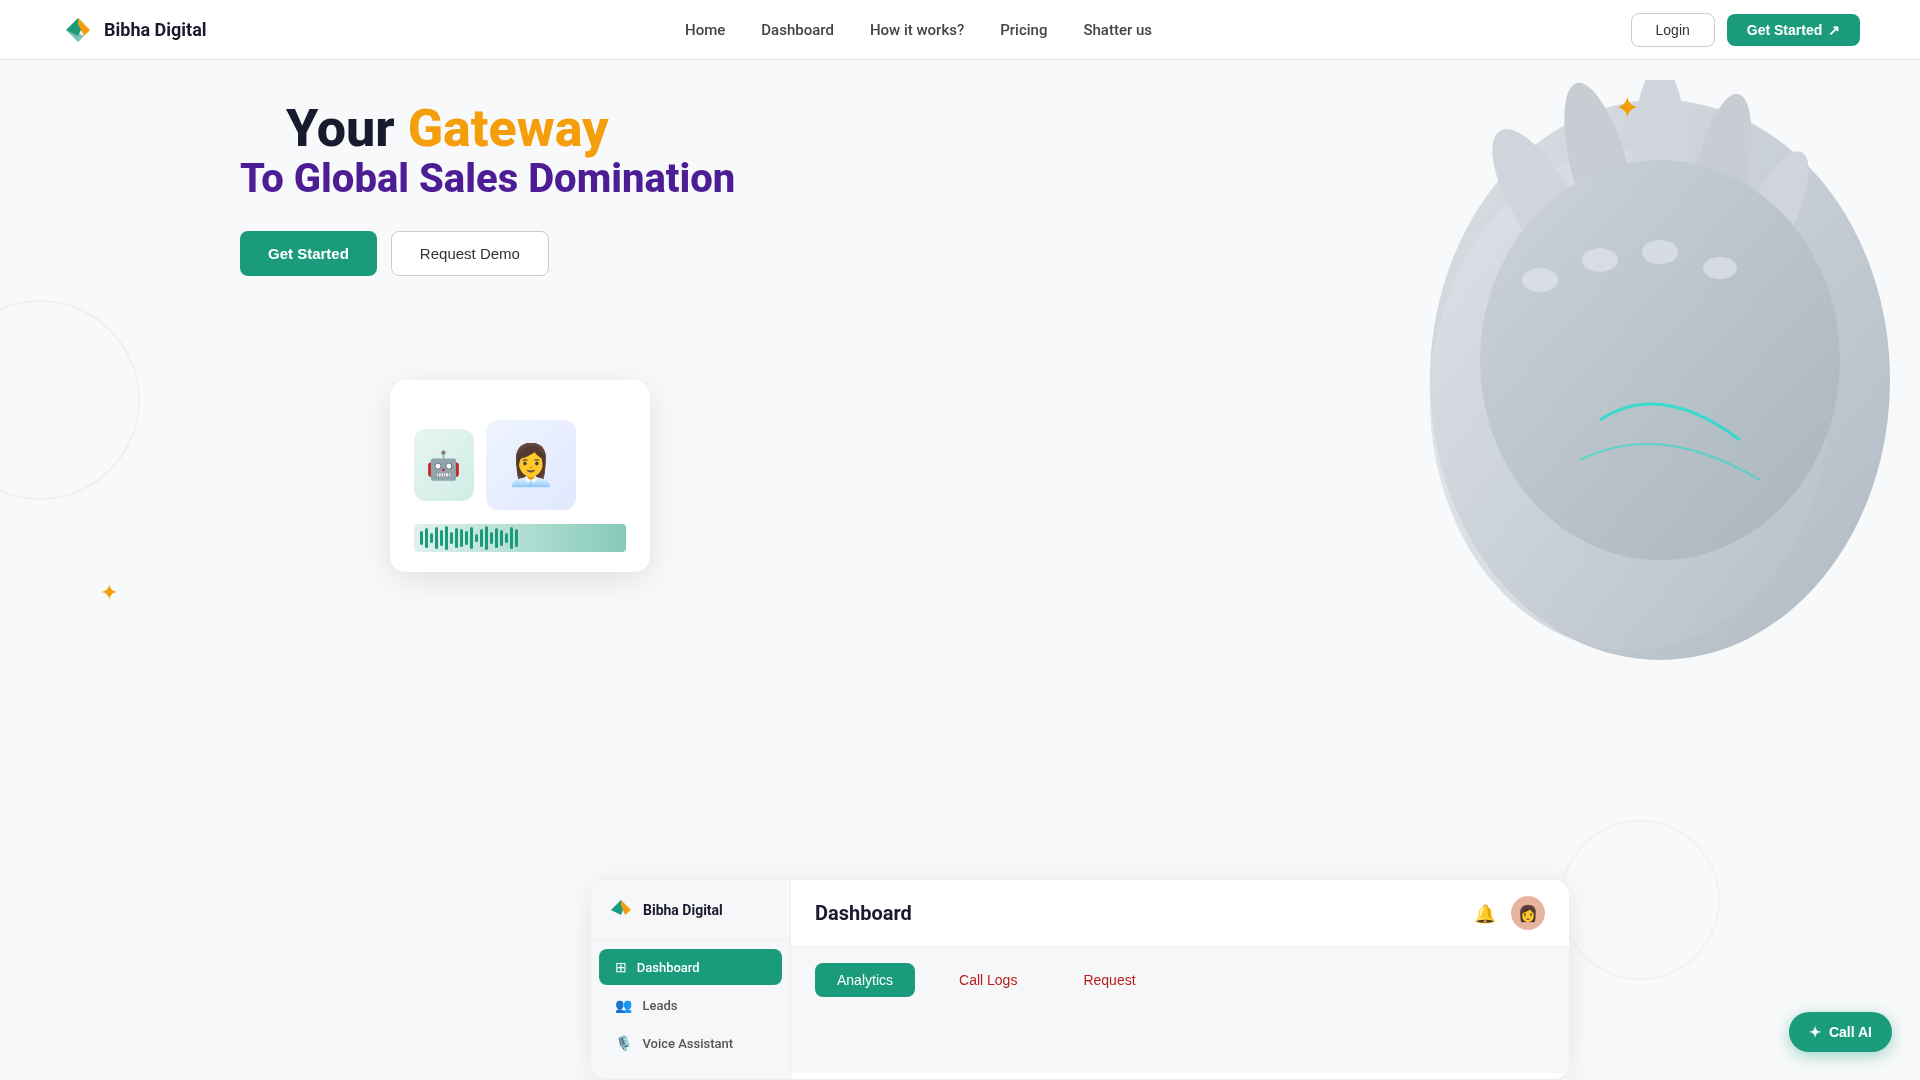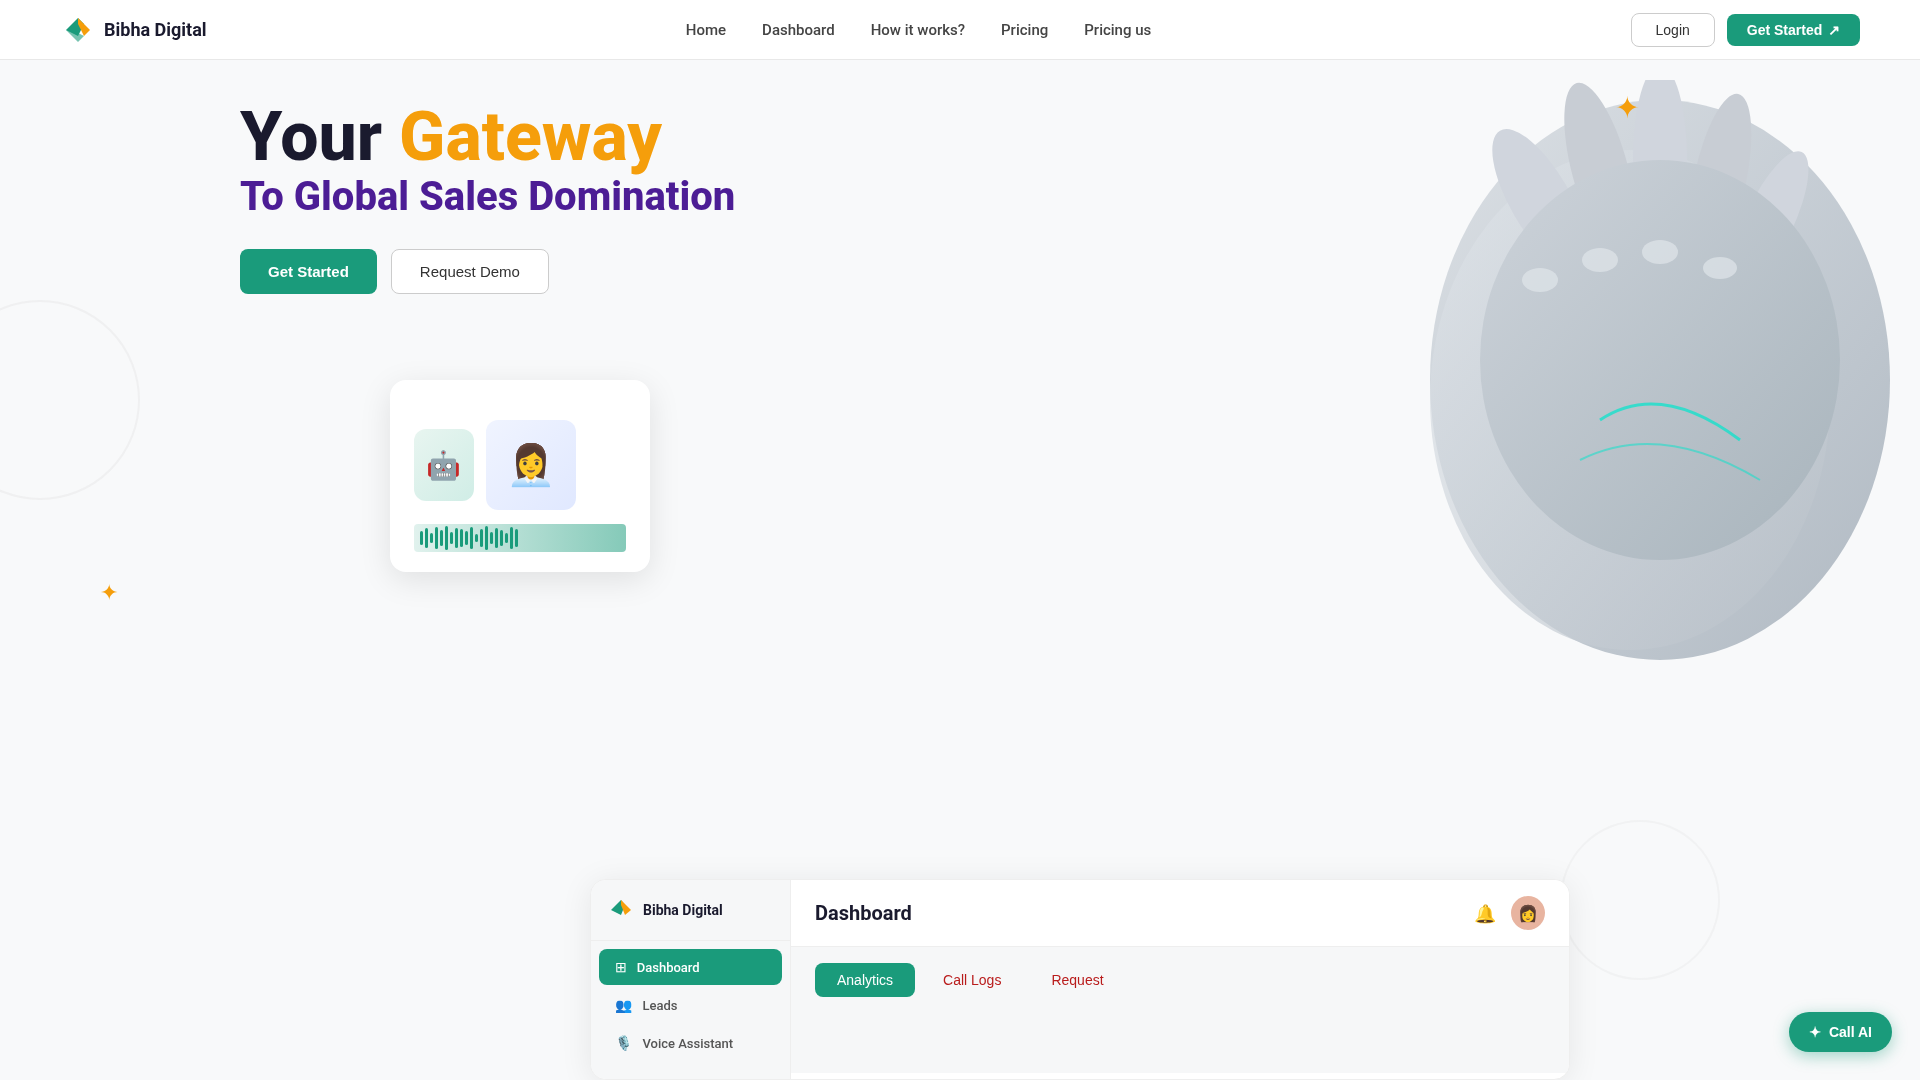--- a/index.html
+++ b/index.html
@@ -27,21 +27,21 @@
       border-radius: 8px; font-size: 14px; font-weight: 600; cursor: pointer;
       display: flex; align-items: center; gap: 6px;
     }
 
     
     .hero {
       min-height: 100vh; display: flex; align-items: flex-start; padding-top: 100px;
       position: relative; overflow: hidden; background: #f8f9fa;
     }
     .hero-content { margin-left: 240px; z-index: 2; max-width: 560px; }
-    .hero-title { font-size: 68px; font-weight: 800; color: #1a1a2e; line-height: 1.1; }
+    .hero-title { font-size: 52px; font-weight: 800; color: #1a1a2e; line-height: 1.1; margin-left: 46px; }
     .hero-title-accent { color: #f59e0b; }
     .hero-subtitle { font-size: 40px; font-weight: 800; color: #4c1d95; line-height: 1.1; }
     .hero-desc { font-size: 15px; color: #666; margin-top: 18px; line-height: 1.6; max-width: 420px; }
     .hero-buttons { display: flex; gap: 14px; margin-top: 30px; }
     .btn-hero-primary {
       padding: 13px 28px; background: #1a9b7b; color: #fff; border: none;
       border-radius: 8px; font-size: 15px; font-weight: 600; cursor: pointer;
     }
     .btn-hero-secondary {
       padding: 13px 28px; background: #fff; color: #333; border: 1.5px solid #ccc;
@@ -106,21 +106,21 @@
     .sidebar-item-icon { font-size: 14px; }
     .dashboard-main { flex: 1; }
     .dashboard-header {
       display: flex; align-items: center; justify-content: space-between;
       padding: 16px 24px; border-bottom: 1px solid #eee; background: #fff;
     }
     .dashboard-title { font-size: 20px; font-weight: 700; color: #1a1a2e; }
     .dashboard-header-actions { display: flex; align-items: center; gap: 14px; }
     .bell-icon { font-size: 18px; color: #888; cursor: pointer; }
     .avatar { width: 34px; height: 34px; border-radius: 50%; background: #e8b4a0; display: flex; align-items: center; justify-content: center; font-size: 16px; cursor: pointer; overflow: hidden; }
-    .dashboard-tabs { display: flex; gap: 6px; padding: 16px 24px; background: #f6f7f8; }
+    .dashboard-tabs { display: flex; gap: 22px; padding: 16px 24px; background: #f6f7f8; }
     .tab-btn {
       padding: 9px 22px; border-radius: 8px; border: none; font-size: 14px;
       font-weight: 500; cursor: pointer; background: transparent; color: #b91c1c;
     }
     .tab-btn.active { background: #1a9b7b; color: #fff; }
     .dashboard-content { padding: 16px 24px; min-height: 60px; background: #f6f7f8; }
 
     
     .call-ai-btn {
       position: fixed; bottom: 28px; right: 28px;
@@ -151,21 +151,21 @@
       <polygon points="6,18 18,30 24,24 12,18" fill="#1a9b7b" opacity="0.6"></polygon>
     </svg>
     <span class="nav-logo-text">Bibha Digital</span>
   </div>
 
   <div class="nav-links">
     <a class="nav-link">Home</a>
     <a class="nav-link">Dashboard</a>
     <a class="nav-link">How it works?</a>
     <a class="nav-link">Pricing</a>
-    <a class="nav-link">Pricing us</a>
+    <a class="nav-link">Shatter us</a>
   </div>
 
   <div class="nav-actions">
     <button class="btn-login">Login</button>
     <button class="btn-get-started-nav">
       <span>Get Started</span>
       <span>↗</span>
     </button>
   </div>
 </nav>

